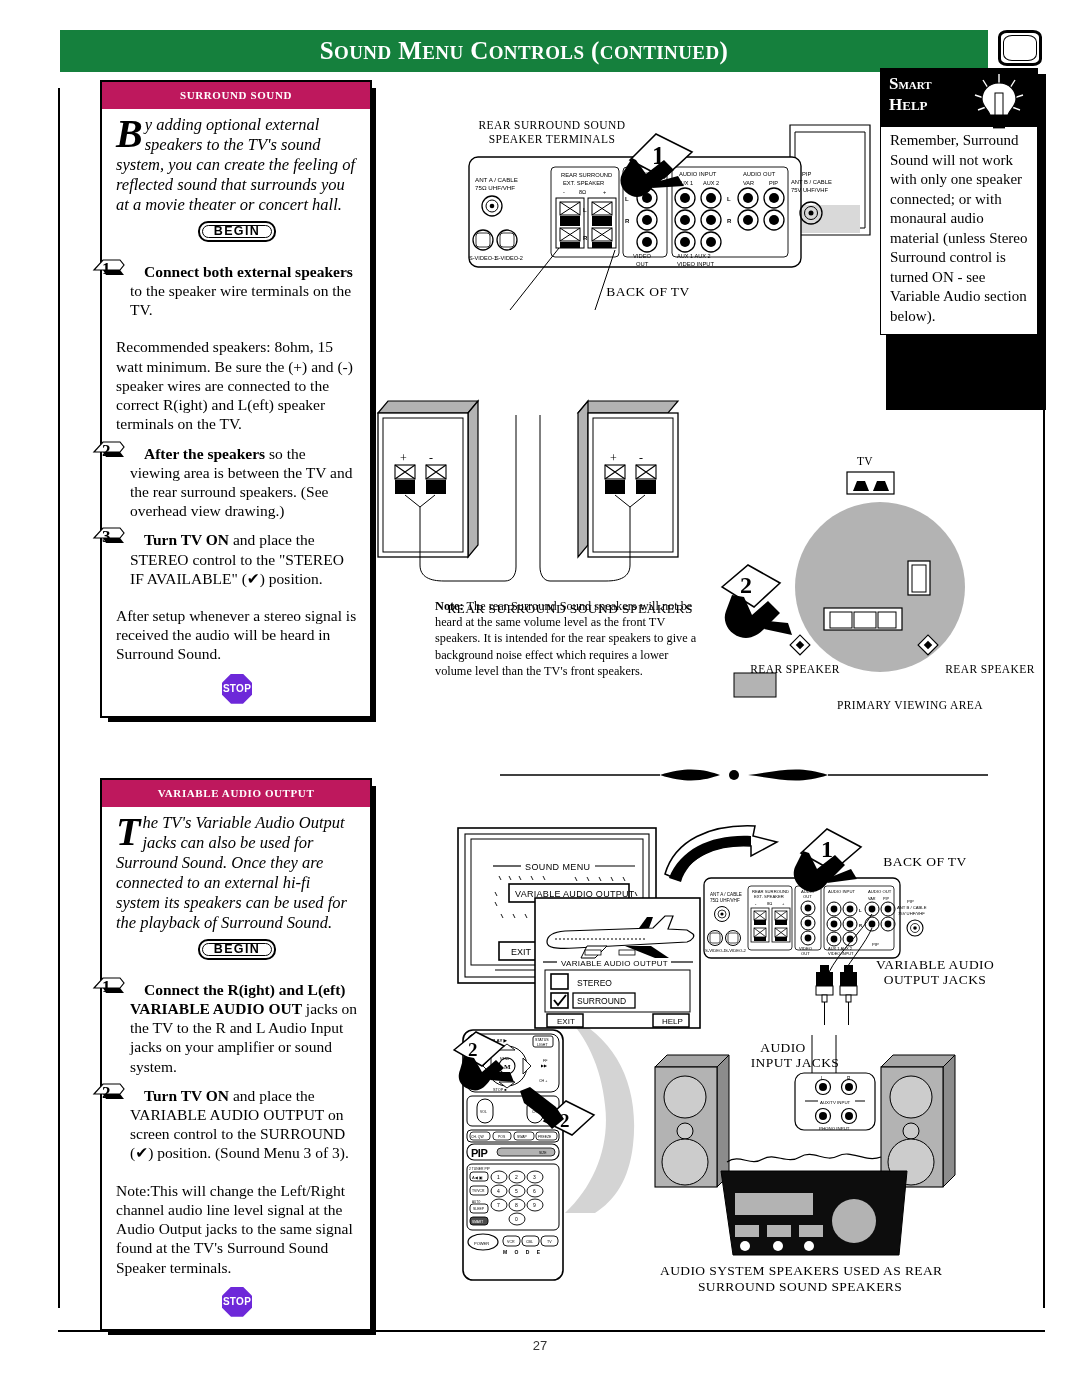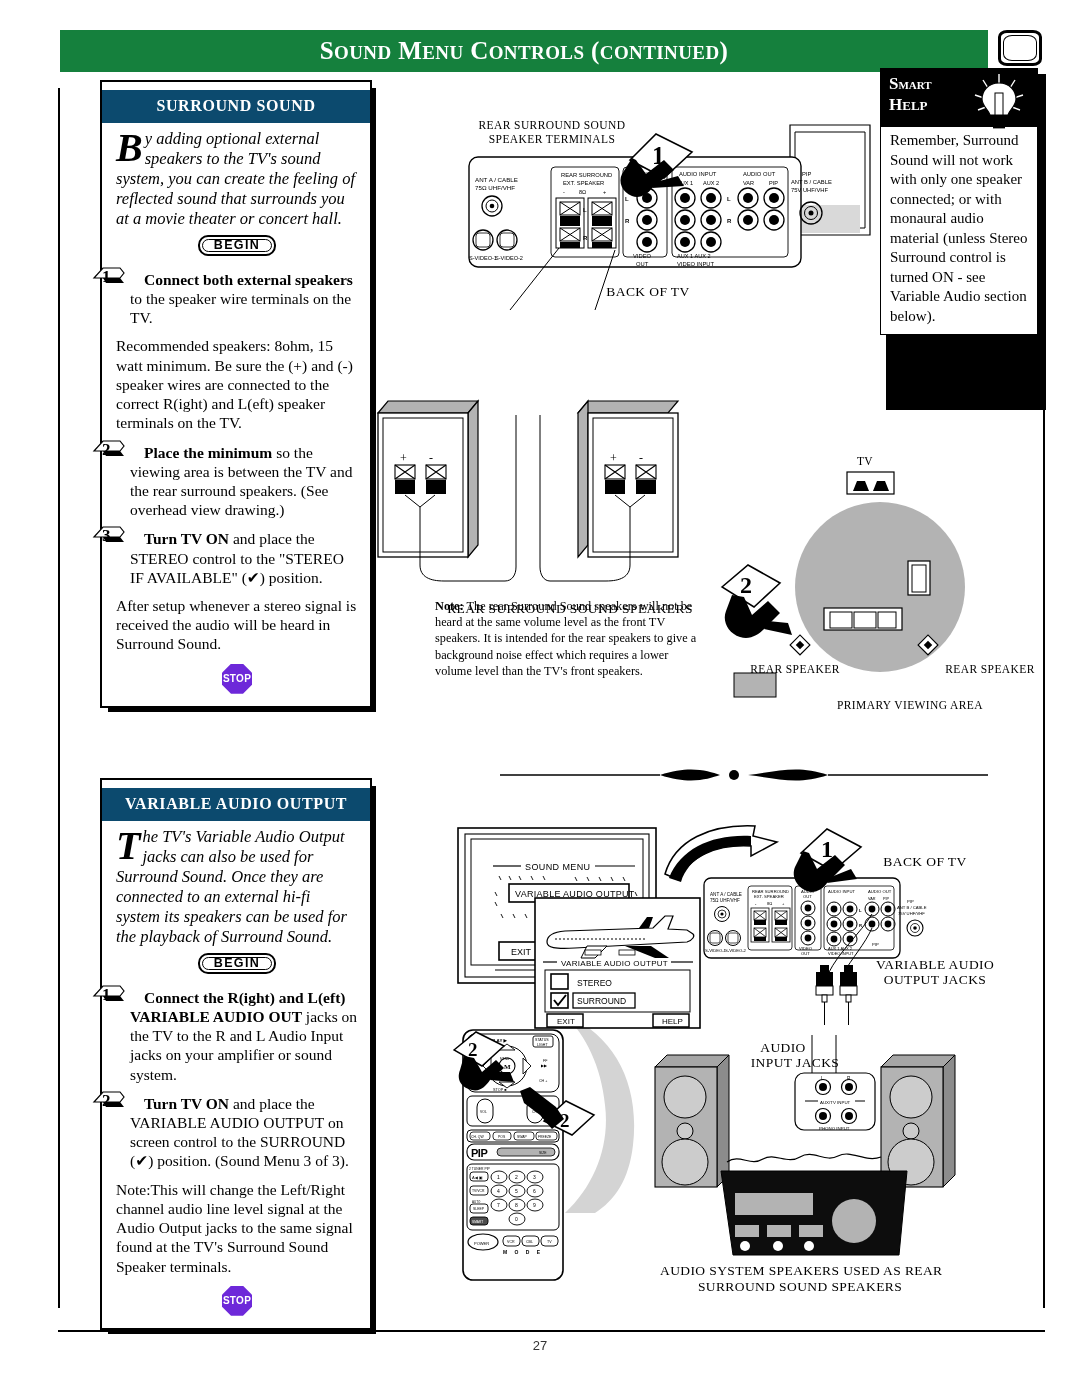--- a/index.html
+++ b/index.html
@@ -43,37 +43,37 @@
     content:""; position:absolute; left:2px; top:2px; right:2px; bottom:2px;
     border-radius:9px/7px; border:1px solid #000;
   }
 
   
   .panel { position:absolute; background:#fff; border:2px solid #000; }
   .panel .shadow { position:absolute; right:-6px; top:6px; width:6px; bottom:-6px; background:#000; }
   .panel .shadow-b { position:absolute; left:6px; right:-6px; bottom:-6px; height:6px; background:#000; }
 
   .panel-head {
-    background:#0c4a6e; color:#fff; text-align:center;
+    background:#be185d; color:#fff; text-align:center;
     font-family:"Liberation Serif", serif; font-weight:bold;
-    font-size:16px; letter-spacing:.6px; padding:7px 0 8px 0;margin-top:8px;
+    font-size:11px; letter-spacing:.6px; padding:7px 0 8px 0;
   }
   .panel-body { padding:6px 12px 10px 14px; }
 
   
   .intro {
     font-style:italic; font-size:16.5px; line-height:1.21; text-align:left;
   }
   .intro .dropcap {
     float:left; font-style:italic; font-weight:bold;
     font-size:40px; line-height:33px; padding:2px 1px 0 0; margin-right:1px;
   }
 
   .begin-pill {
-    display:block; width:78px; margin:6px auto 14px auto;
+    display:block; width:78px; margin:6px auto 20px auto;
     border:2px solid #000; border-radius:10px; text-align:center;
     font-family:"Liberation Sans", sans-serif; font-weight:bold; font-size:12.5px;
     letter-spacing:1.4px; padding:1px 0 2px 0;
     position:relative;
   }
   .begin-pill::before{
     content:""; position:absolute; left:2px; top:2px; right:2px; bottom:2px;
     border:1px solid #000; border-radius:8px;
   }
   .begin-pill span { position:relative; }
@@ -83,21 +83,21 @@
   .step b { font-weight:bold;margin-left:14px; }
   .step-num {
     position:absolute; left:-22px; top:-3px; width:32px; height:22px;
     font-family:"Liberation Serif", serif; font-weight:bold; font-size:17px;
     color:#000; line-height:20px; text-align:left; padding-left:4px;
   }
   .step-num svg { position:absolute; left:0; top:0; }
   .step-num i { position:relative; font-style:normal; left:4px; top:0px; }
   .step.indent { padding-left:14px; }
 
-  .para { margin-top:9px; font-size:15.5px; line-height:1.24; }
+  .para { margin-top:18px; font-size:15.5px; line-height:1.24; }
 
   .stop-sign {
     width:30px; height:30px; margin:10px auto 2px auto; background:#6d28d9;
     clip-path:polygon(30% 0,70% 0,100% 30%,100% 70%,70% 100%,30% 100%,0 70%,0 30%);
     color:#fff; font-family:"Liberation Sans", sans-serif; font-weight:bold;
     font-size:10px; display:flex; align-items:center; justify-content:center;
     letter-spacing:.3px;
   }
 
   
@@ -200,21 +200,21 @@
       <div class="para">Recommended speakers: 8ohm, 15 watt minimum. Be sure the (+) and (-) speaker wires are connected to the correct R(ight) and L(eft) speaker terminals on the TV.</div>
 
       <div class="step indent">
         <span class="step-num">
           <svg width="30" height="22" viewBox="0 0 30 22">
               <path d="M0 11 L9 1 L26 1 L30 6 L26 11 L9 11 Z" fill="#fff" stroke="#000" stroke-width="1.2"></path>
               <path d="M9 11 L26 11 L30 16 L12 16 Z" fill="#000"></path>
             </svg>
           <i>2</i>
         </span>
-        <span class="step-body"><b>Place the minimum</b><span> so the viewing area is between the TV and the rear surround speakers. (See overhead view drawing.)</span></span>
+        <span class="step-body"><b>After the speakers</b><span> so the viewing area is between the TV and the rear surround speakers. (See overhead view drawing.)</span></span>
       </div>
 
       <div class="step indent">
         <span class="step-num">
           <svg width="30" height="22" viewBox="0 0 30 22">
               <path d="M0 11 L9 1 L26 1 L30 6 L26 11 L9 11 Z" fill="#fff" stroke="#000" stroke-width="1.2"></path>
               <path d="M9 11 L26 11 L30 16 L12 16 Z" fill="#000"></path>
             </svg>
           <i>3</i>
         </span>

